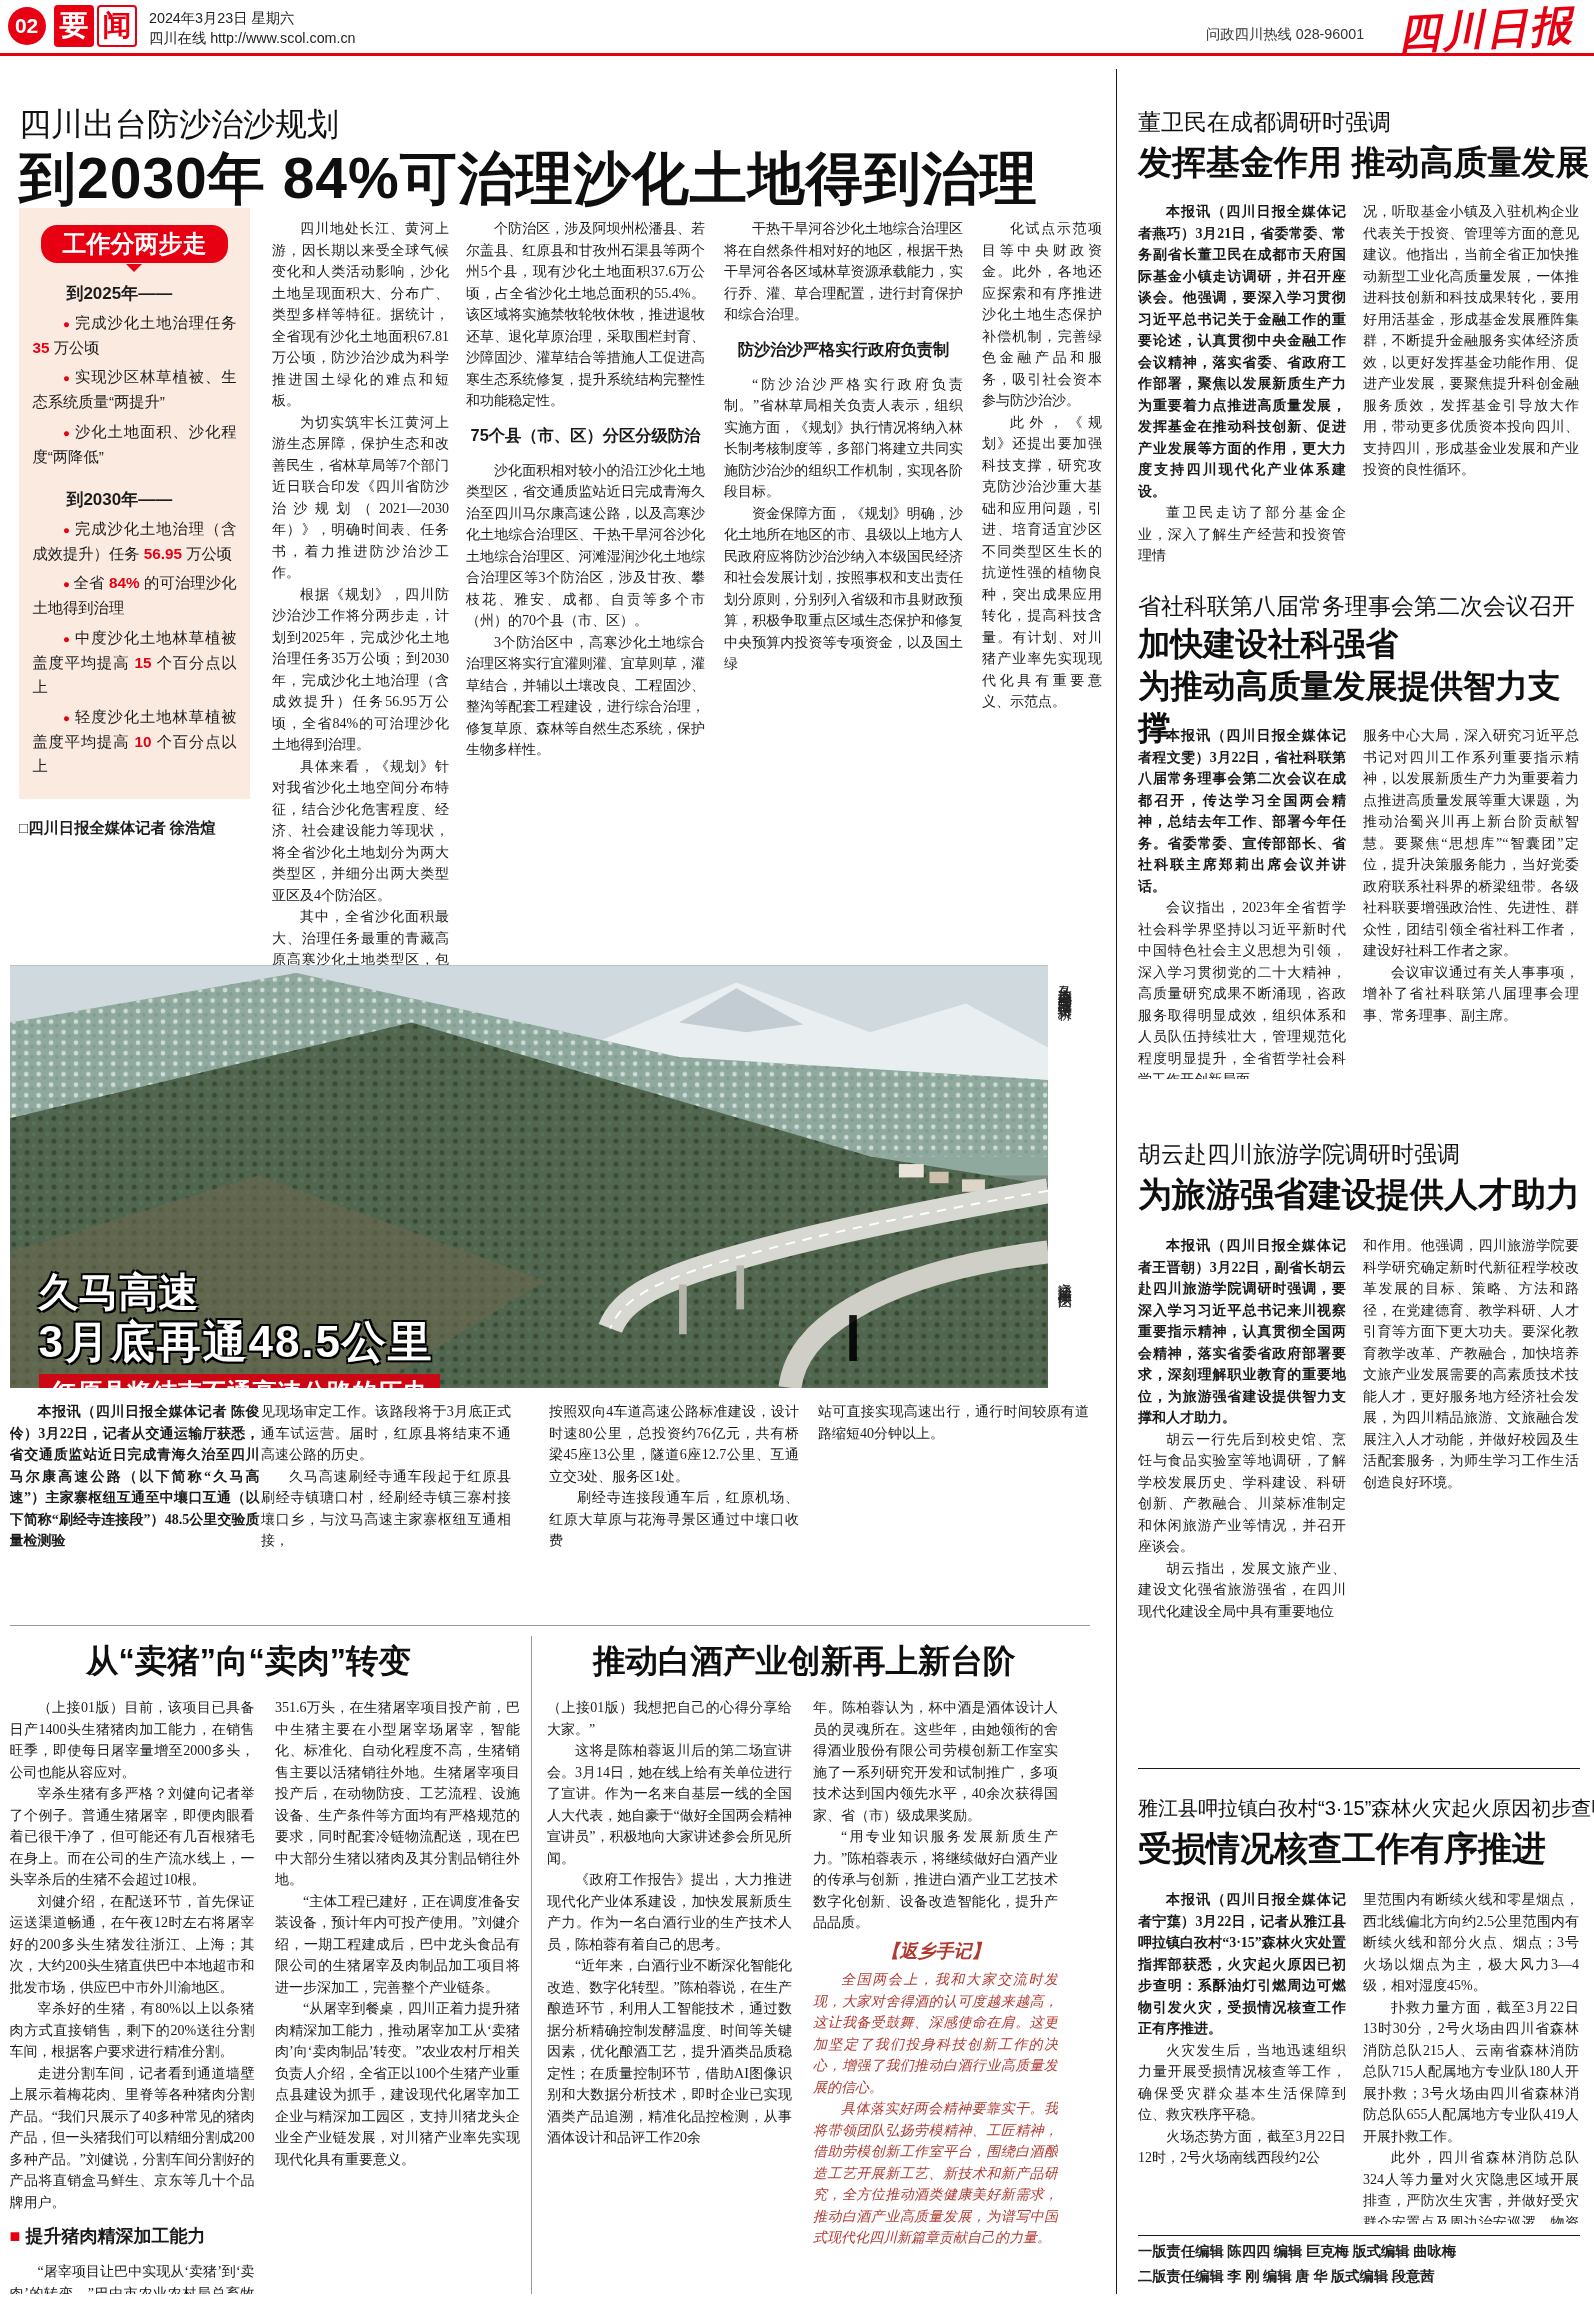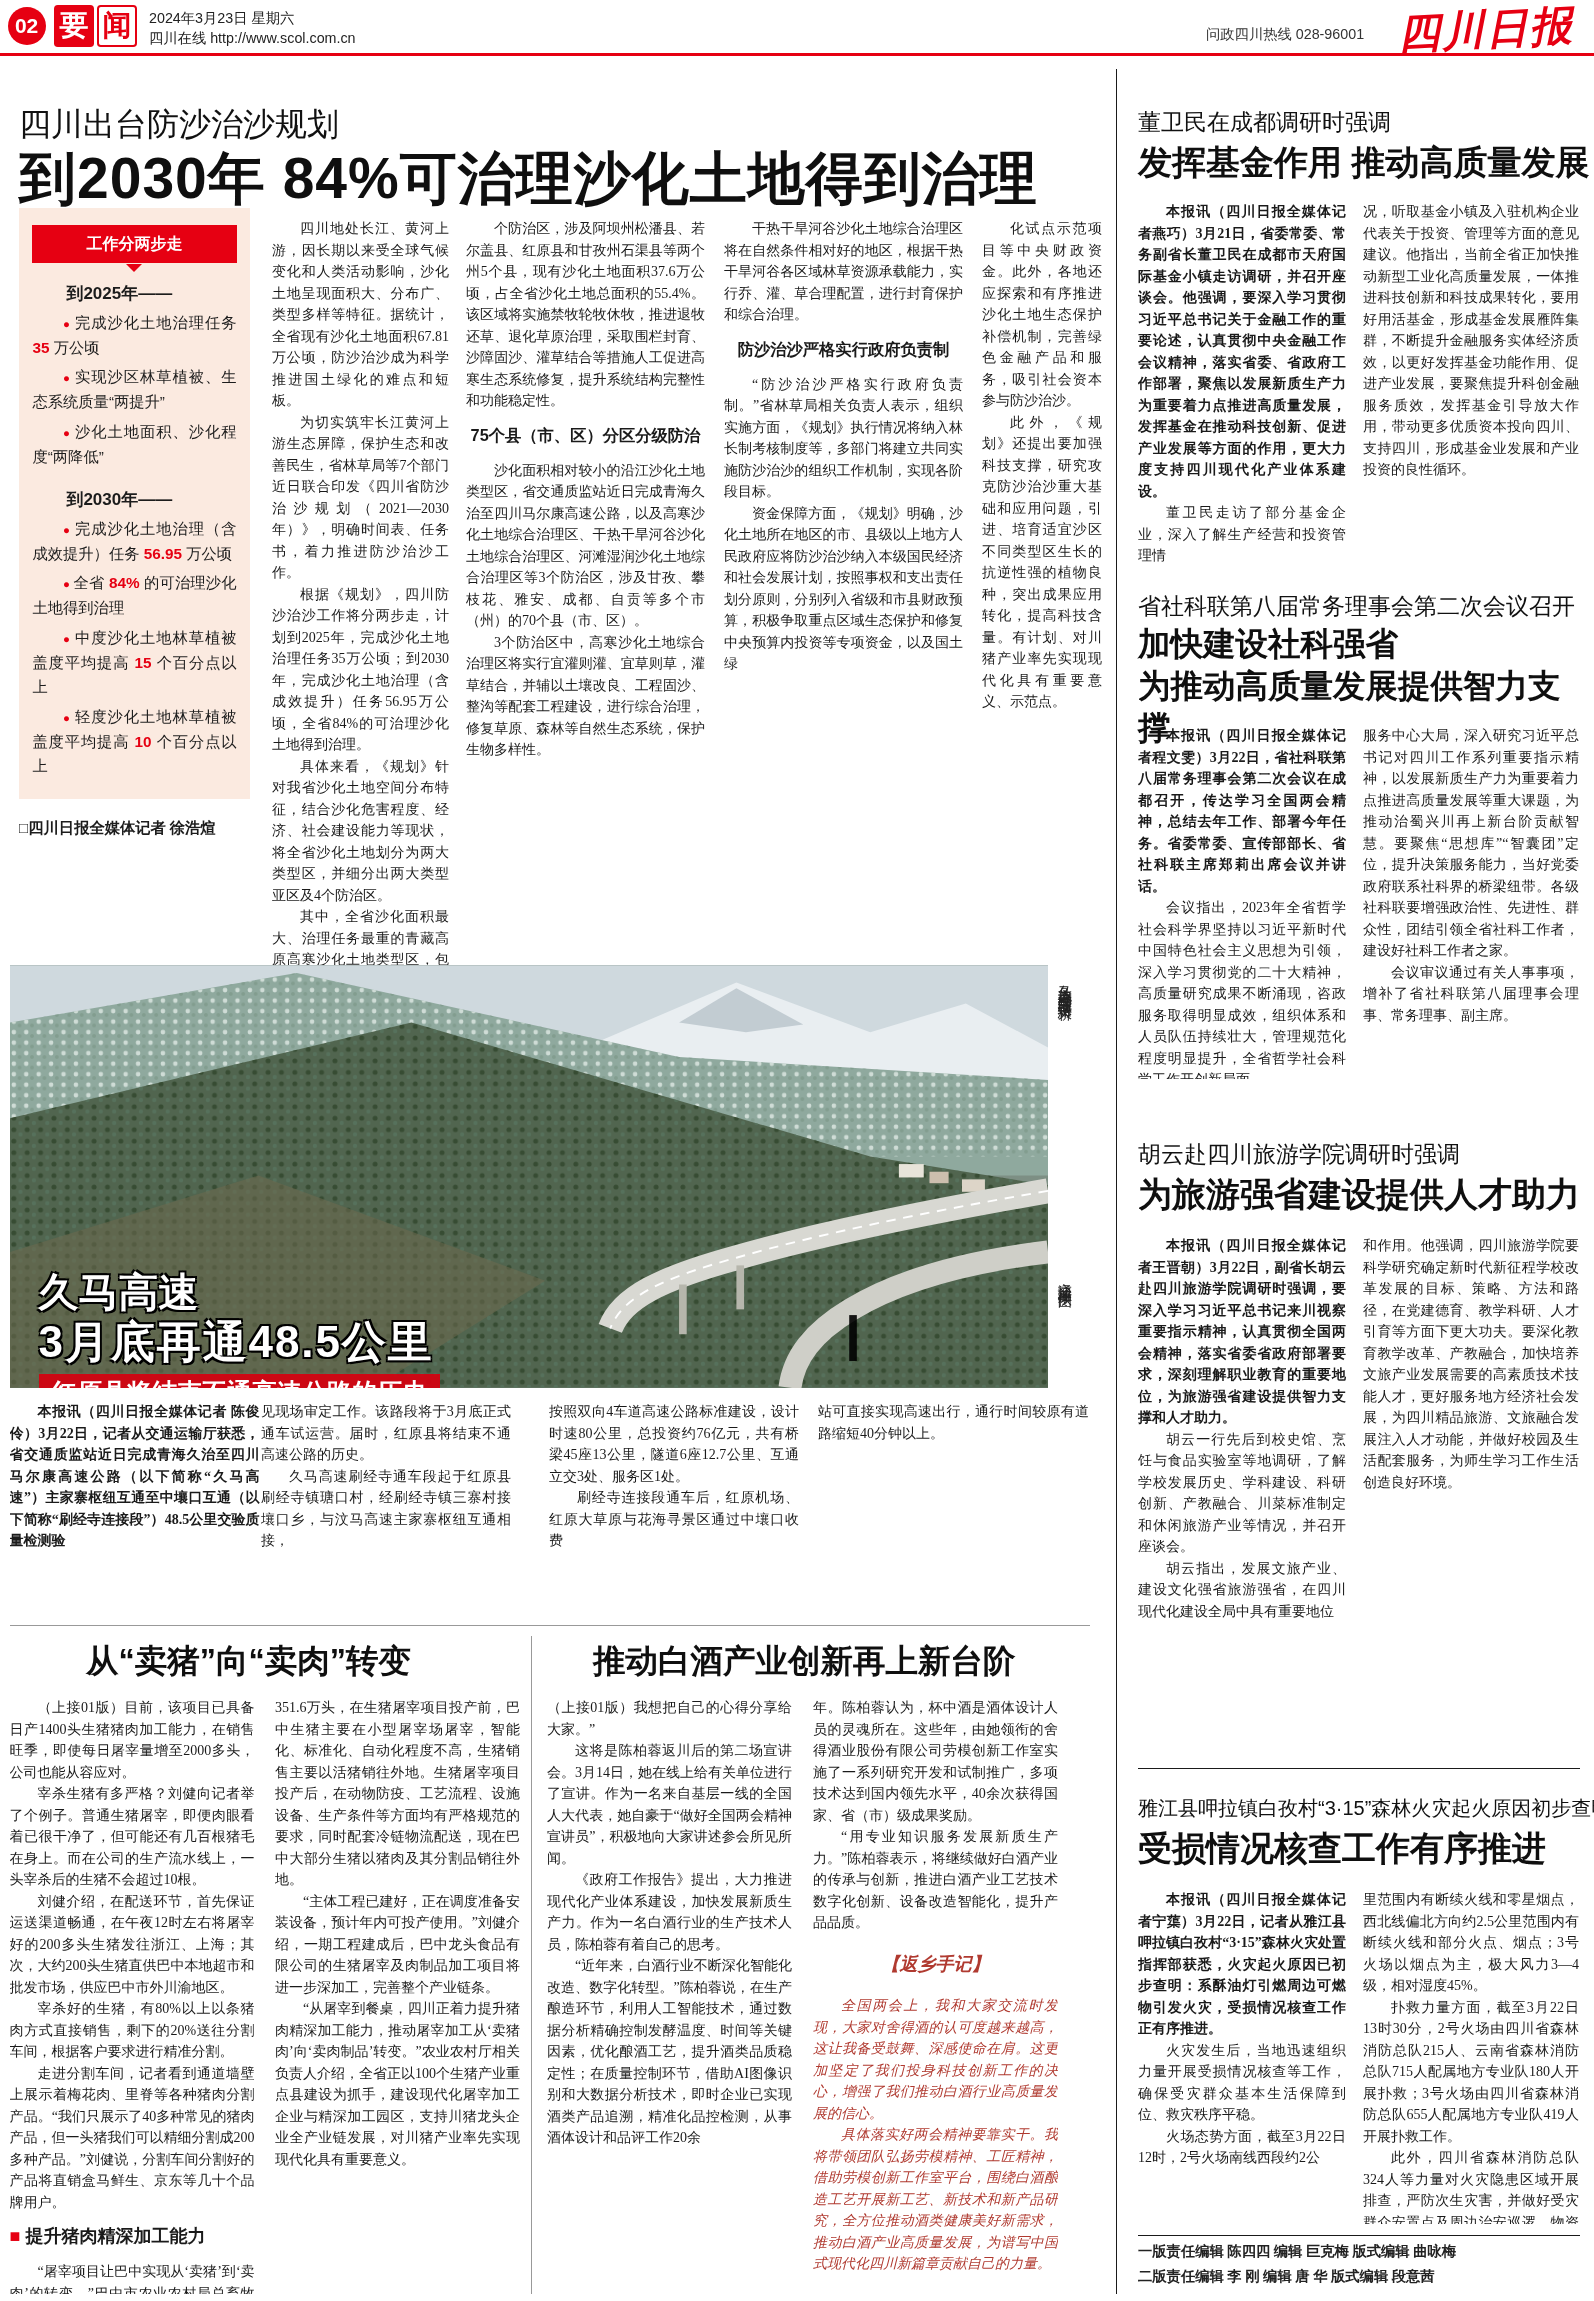--- a/index.html
+++ b/index.html
@@ -16,22 +16,22 @@
   .hdr-date{position:absolute;left:149px;top:7.6px;font-family:"Liberation Sans",sans-serif;font-size:14.3px;color:#222;line-height:20px;}
   .hdr-hot{position:absolute;left:1206px;top:25px;font-family:"Liberation Sans",sans-serif;font-size:14.3px;color:#333;}
   .masthead{position:absolute;left:1398px;top:1.9px;font-family:"Liberation Serif",serif;font-style:italic;
             font-weight:bold;font-size:42px;color:#e60012;transform:rotate(-3deg);letter-spacing:1.9px;}
   .hdr-rule{position:absolute;left:0;top:53px;width:1594px;height:2.9px;background:#e60012;}
   
   .kicker{position:absolute;left:19px;top:103px;font-family:"Liberation Sans",sans-serif;font-size:32px;color:#111;}
   .headline{position:absolute;left:19px;top:141px;width:1090px;font-family:"Liberation Sans",sans-serif;
             font-weight:bold;font-size:57px;letter-spacing:1px;color:#0f0f0f;white-space:nowrap;}
   .infobox{position:absolute;left:19px;top:208px;width:231px;height:591px;background:#fbeae0;}
-  .infobox .banner{position:relative;margin:17px auto 0;width:205px;height:38px;background:#e60012;color:#fff;
-            font-family:"Liberation Sans",sans-serif;font-weight:bold;font-size:16px;display:flex;align-items:center;justify-content:center;}
+  .infobox .banner{position:relative;margin:17px auto 0;width:187px;height:38px;background:#e60012;color:#fff;
+            font-family:"Liberation Sans",sans-serif;font-weight:bold;font-size:24px;display:flex;align-items:center;justify-content:center;border-radius:16px;}
   .infobox .banner:after{content:"";position:absolute;left:50%;bottom:-8.6px;margin-left:-8.6px;border:8.6px solid transparent;border-top-color:#e60012;border-bottom:none;}
   .bx-sec{margin:19px 13.4px 0;font-family:"Liberation Sans",sans-serif;}
   .bx-title{font-weight:bold;font-size:17px;text-indent:2em;margin-bottom:5.7px;}
   .bx-item{font-size:15.3px;line-height:24px;text-align:justify;margin-bottom:5.7px;}
   .bx-item:before{content:"● ";color:#e60012;font-size:11.5px;}
   .bx-item{text-indent:2em;}
   .bx-num{color:#e60012;font-weight:bold;}
   .byline{position:absolute;left:19px;top:818px;width:239px;font-size:15.3px;font-weight:bold;color:#1c1c1c;}
   .col{position:absolute;text-align:justify;font-size:14px;line-height:21.5px;color:#1a1a1a;overflow:hidden;}
   .col p{margin:0;text-indent:2em;}
@@ -50,21 +50,21 @@
   .hdiv{position:absolute;background:#1a1a1a;height:1px;}
   
   .r-kicker{position:absolute;font-family:"Liberation Sans",sans-serif;font-size:23px;color:#111;white-space:nowrap;}
   .r-head{position:absolute;font-family:"Liberation Sans",sans-serif;font-weight:bold;font-size:34px;color:#0f0f0f;white-space:nowrap;}
   .r-head2{font-size:32.5px;line-height:42px;white-space:normal;}
   .lead-b{font-weight:bold;}
   
   .b-head{position:absolute;font-family:"Liberation Sans",sans-serif;font-weight:bold;font-size:32.5px;color:#0f0f0f;white-space:nowrap;}
   .sq-subhead{font-family:"Liberation Sans",sans-serif;font-weight:bold;font-size:18px;text-indent:0 !important;margin:13.4px 0 !important;}
   .sq-subhead:before{content:"■ ";color:#e60012;}
-  .tag-red{color:#e60012;font-family:"Liberation Sans",sans-serif;font-weight:bold;font-size:18px;text-align:center;text-indent:0 !important;margin:20px 0 !important;}
+  .tag-red{color:#e60012;font-family:"Liberation Sans",sans-serif;font-weight:bold;font-size:18px;text-align:center;text-indent:0 !important;margin:7px 0 !important;}
   .note p{color:#b03a30;font-style:italic;}
   .credits{position:absolute;left:1138px;top:2235px;width:442px;border-top:1px solid #1a1a1a;padding-top:3px;
            font-size:14.3px;font-weight:bold;line-height:25px;color:#222;}
 </style>
 </head>
 <body>
 
 <div class="page">
 
   <div class="hdr-circle">02</div>

